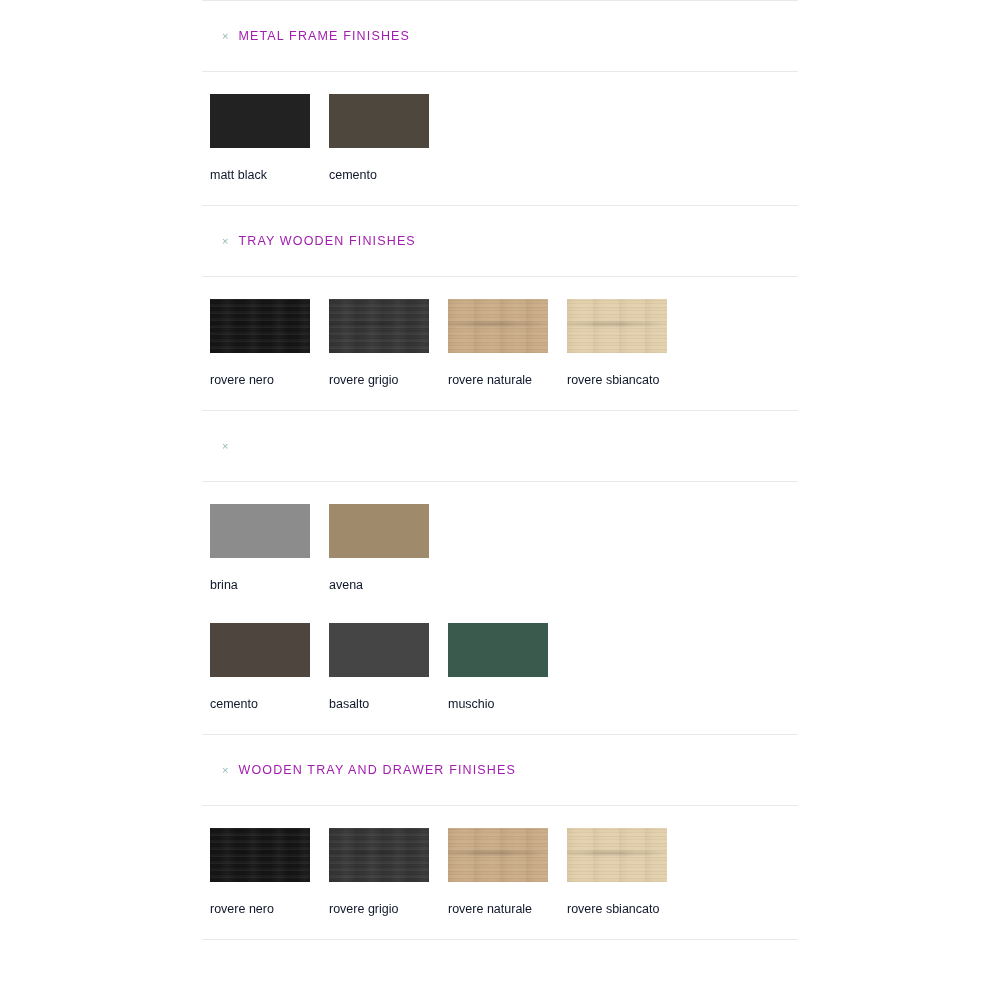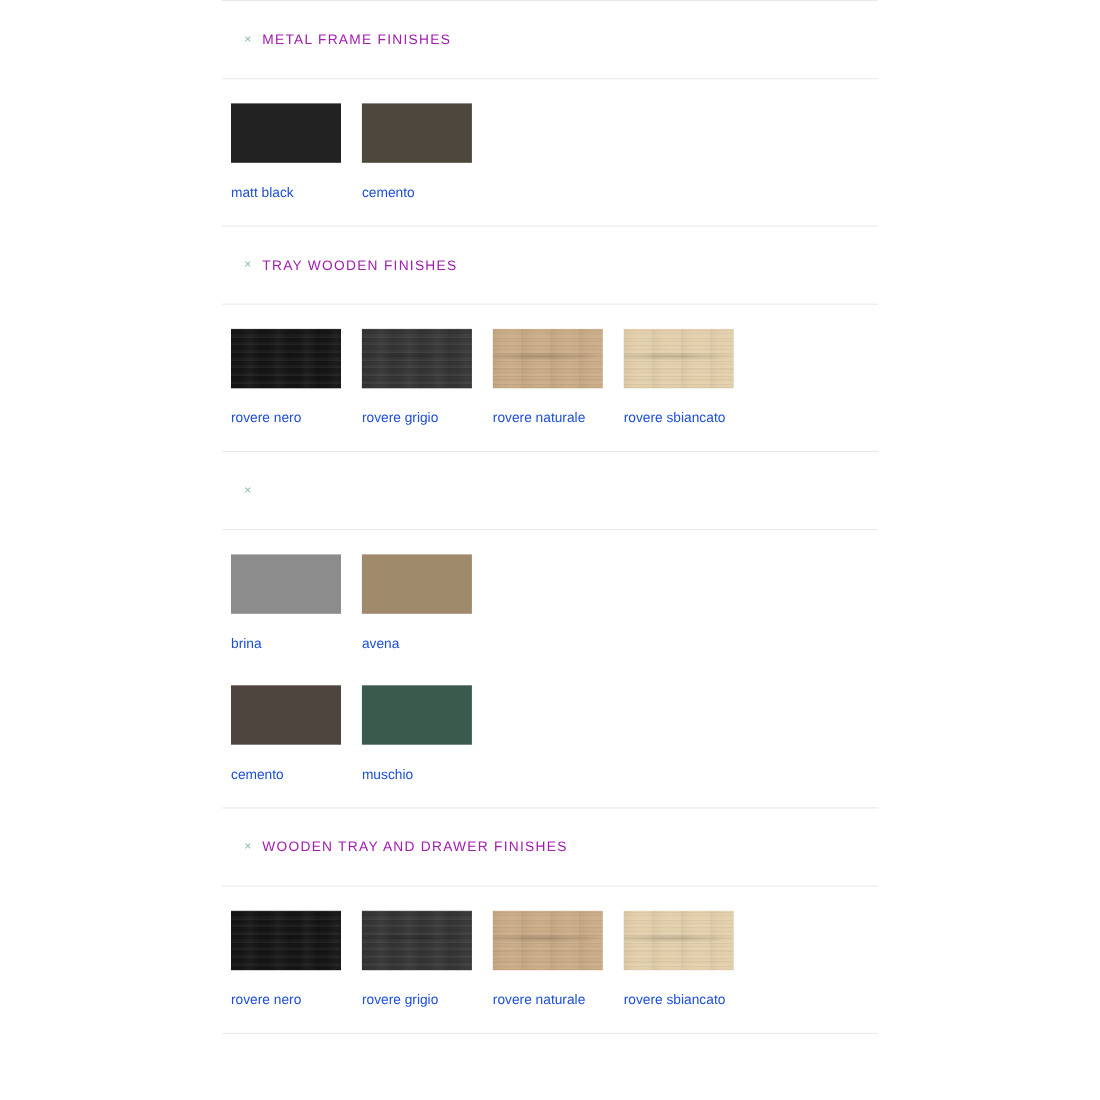--- a/index.html
+++ b/index.html
@@ -104,21 +104,21 @@
     position: absolute;
     left: -10%;
     top: 38%;
     width: 120%;
     height: 16%;
     background: radial-gradient(ellipse at 45% 50%, rgba(0,0,0,0.16) 0%, rgba(0,0,0,0.0) 68%);
     pointer-events: none;
   }
   .swatch-label {
     margin-top: 15px;
-    color: #1d4ed8;
+    color: #0f172a;
     font-size: 12.5px;
     line-height: 24px;
     font-family: "Liberation Sans", sans-serif;
     width: 102px;
     word-wrap: break-word;
   }
   .swatch-row + .swatch-row {
     margin-top: 26px;
   }
 </style>
@@ -192,20 +192,24 @@
                 <div class="swatch" style="background-color: rgb(160, 138, 108);"></div>
                 <div class="swatch-label">avena</div>
               </div>
             </div>
             <div class="swatch-row">
               <div class="swatch-cell">
                 <div class="swatch" style="background-color: rgb(79, 69, 63);"></div>
                 <div class="swatch-label">cemento</div>
               </div>
               <div class="swatch-cell">
+                <div class="swatch" style="background-color: rgb(69, 69, 69);"></div>
+                <div class="swatch-label">basalto</div>
+              </div>
+              <div class="swatch-cell">
                 <div class="swatch" style="background-color: rgb(59, 90, 78);"></div>
                 <div class="swatch-label">muschio</div>
               </div>
             </div>
           </div>
           <div class="divider"></div>
         </div>
         <div class="section">
           <div class="section-header">
             <span class="x-icon">×</span>

